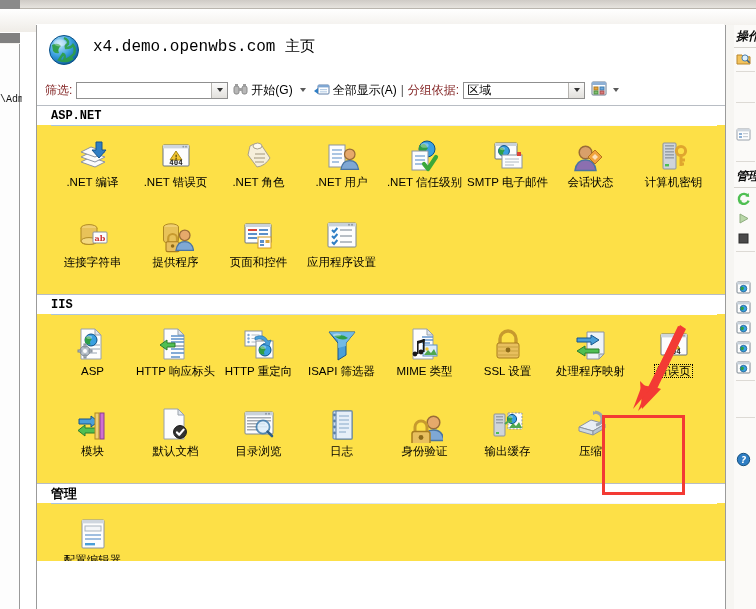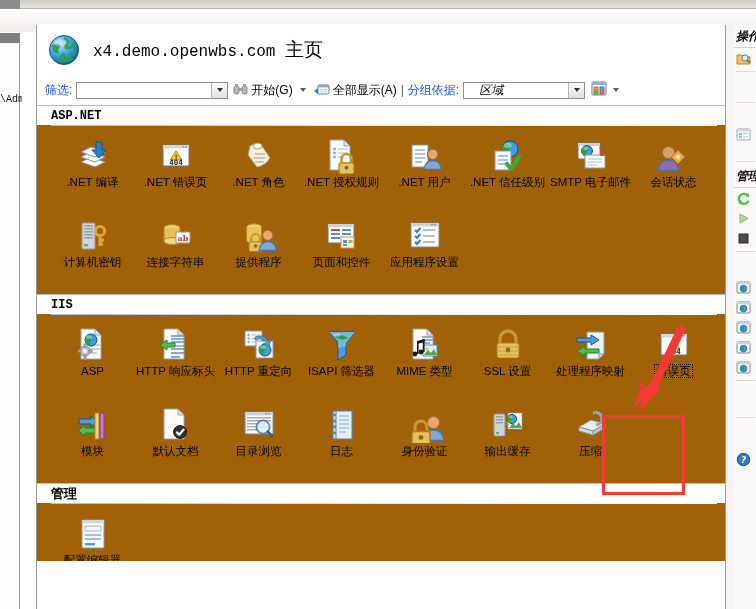--- a/index.html
+++ b/index.html
@@ -30,44 +30,44 @@
     overflow:hidden;
   }
   .content-window-topedge{position:absolute;left:36px;top:24px;width:688px;height:2px;background:#ffffff;}
 
   
   .page-header{position:relative;height:46px;}
   .globe-big{position:absolute;left:10px;top:8px;width:34px;height:34px;}
   .page-title{position:absolute;left:56px;top:12px;
       font-family:"Liberation Mono","DejaVu Sans Mono",monospace;
       font-size:16px;color:#000;white-space:nowrap;letter-spacing:0px;}
-  .page-title .cjk{font-family:Liberation Serif, serif;font-size:19px;}
+  .page-title .cjk{font-family:Liberation Serif, serif;font-size:15px;}
 
   
   .filter-bar{position:absolute;left:0;top:52px;width:688px;height:26px;
       display:flex;align-items:center;padding-left:8px;box-sizing:border-box;}
-  .fb-label{font-size:12px;color:#1d4ed8;margin-right:4px;white-space:nowrap;}
+  .fb-label{font-size:12px;color:#7f1d1d;margin-right:4px;white-space:nowrap;}
   .fb-combo{position:relative;width:152px;height:17px;border:1px solid #8f8f8f;background:#fff;
       display:flex;align-items:center;box-sizing:border-box;}
   .fb-combo input{border:0;outline:none;width:132px;height:13px;font-size:11px;padding-left:2px;background:transparent;}
   .fb-combo .arrow{position:absolute;right:0;top:0;width:15px;height:15px;background:linear-gradient(#fbfbfb,#e2e0dc);
       border-left:1px solid #b6b4b0;display:flex;align-items:center;justify-content:center;}
   .tri-down{width:0;height:0;border-left:3px solid transparent;border-right:3px solid transparent;border-top:4px solid #333;}
   .tri-down-sm{width:0;height:0;border-left:3px solid transparent;border-right:3px solid transparent;border-top:4px solid #5a5a5a;}
   .fb-btn{display:flex;align-items:center;gap:3px;margin-left:5px;white-space:nowrap;}
   .fb-btn .txt{font-size:12px;}
   .fb-btn.disabled .txt{color:#000000;}
   .fb-sep{margin:0 4px;color:#555;}
   .fb-combo2{position:relative;width:122px;height:17px;border:1px solid #8f8f8f;background:#fff;
-      display:flex;align-items:center;box-sizing:border-box;padding-left:15px;font-size:12px;font-style:italic;}
+      display:flex;align-items:center;box-sizing:border-box;padding-left:3px;font-size:12px;}
   .fb-combo2 .arrow{position:absolute;right:0;top:0;width:15px;height:15px;background:linear-gradient(#fbfbfb,#e2e0dc);
       border-left:1px solid #b6b4b0;display:flex;align-items:center;justify-content:center;}
 
   
-  .feature-area{position:absolute;left:0;top:80px;width:688px;height:456px;background:#a16207;overflow:hidden;}
+  .feature-area{position:absolute;left:0;top:80px;width:688px;height:456px;background:#fde047;overflow:hidden;}
   .group{margin:0;}
   .group-head{height:19px;padding-left:14px;display:flex;align-items:center;
       font-family:"Liberation Mono","DejaVu Sans Mono",monospace;font-weight:bold;font-size:12px;color:#000;
       border-top:1px solid #b8bdc4;background:#ffffff;}
   .group-head.cjkhead{font-family:"DejaVu Sans",sans-serif;font-size:13px;}
   .group-rule{height:1px;margin:0 8px 0 14px;
       background:linear-gradient(to right,#a9c4de,#e8eef4 60%,#ffffff);}
   .grid{display:flex;flex-wrap:wrap;padding:6px 0 2px 14px;box-sizing:border-box;}
   .cell{width:83px;height:80px;display:flex;flex-direction:column;align-items:center;
       position:relative;box-sizing:border-box;}
@@ -238,44 +238,20 @@
                       <path d="M13 20 h11"></path>
                       <path d="M14 24 h9"></path>
                     </g>
                   </svg>
                 </div>
                 <div class="lbl">.NET 角色</div>
               </div>
               <div class="cell">
                 <div class="ico">
                   <svg width="36" height="36" viewBox="0 0 36 36">
-                    <path d="M6 2 h14 l6 6 v24 h-20 z" fill="#fdfdfd" stroke="#9aa2ab"></path>
-                    <path d="M20 2 l6 6 h-6 z" fill="#dfe5ec" stroke="#9aa2ab"></path>
-                    <g fill="#7fa8d4">
-                      <circle cx="10.5" cy="11" r="1.4"></circle>
-                      <circle cx="10.5" cy="15" r="1.4"></circle>
-                      <circle cx="10.5" cy="19" r="1.4"></circle>
-                    </g>
-                    <g stroke="#aab4be">
-                      <path d="M14 11 h9"></path>
-                      <path d="M14 15 h9"></path>
-                      <path d="M14 19 h6"></path>
-                    </g>
-                    <g transform="translate(15,16) scale(1.25)">
-                      <path d="M2 7 v-3 a4 4 0 0 1 8 0 v3" fill="none" stroke="#c79a2e" stroke-width="2"></path>
-                      <rect x="0" y="7" width="12" height="9" rx="1.5" fill="#e8bf5e" stroke="#a87d1f"></rect>
-                      <circle cx="6" cy="11" r="1.6" fill="#8c6a1a"></circle>
-                    </g>
-                  </svg>
-                </div>
-                <div class="lbl">.NET 授权规则</div>
-              </div>
-              <div class="cell">
-                <div class="ico">
-                  <svg width="36" height="36" viewBox="0 0 36 36">
                     <rect x="5" y="7" width="16" height="22" fill="#fdfdfd" stroke="#8c94a0"></rect>
                     <g stroke="#7fa8d4" stroke-width="1.3">
                       <path d="M8 12 h10"></path>
                       <path d="M8 16 h10"></path>
                       <path d="M8 20 h10"></path>
                       <path d="M8 24 h7"></path>
                     </g>
                     <g transform="translate(17,10) scale(1.25)">
                       <circle cx="7" cy="5" r="4.2" fill="#e6a96b" stroke="#9a6c38"></circle>
                       <path d="M0 17 q1 -7 7 -7 q6 0 7 7 z" fill="#7fa8d4" stroke="#4a74a0"></path>

